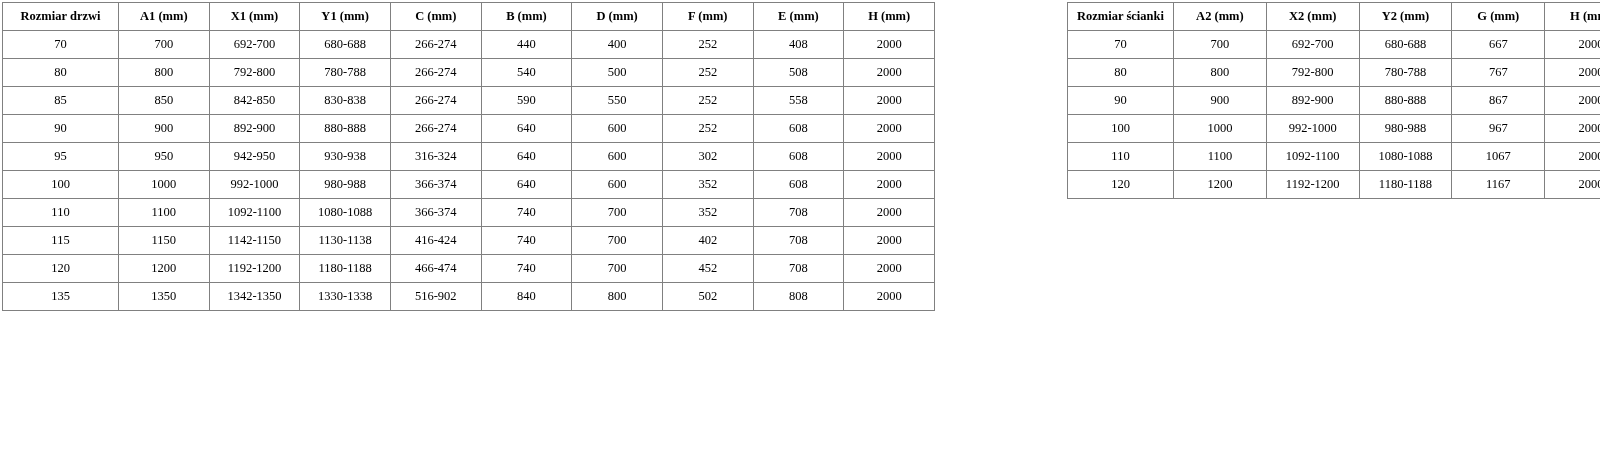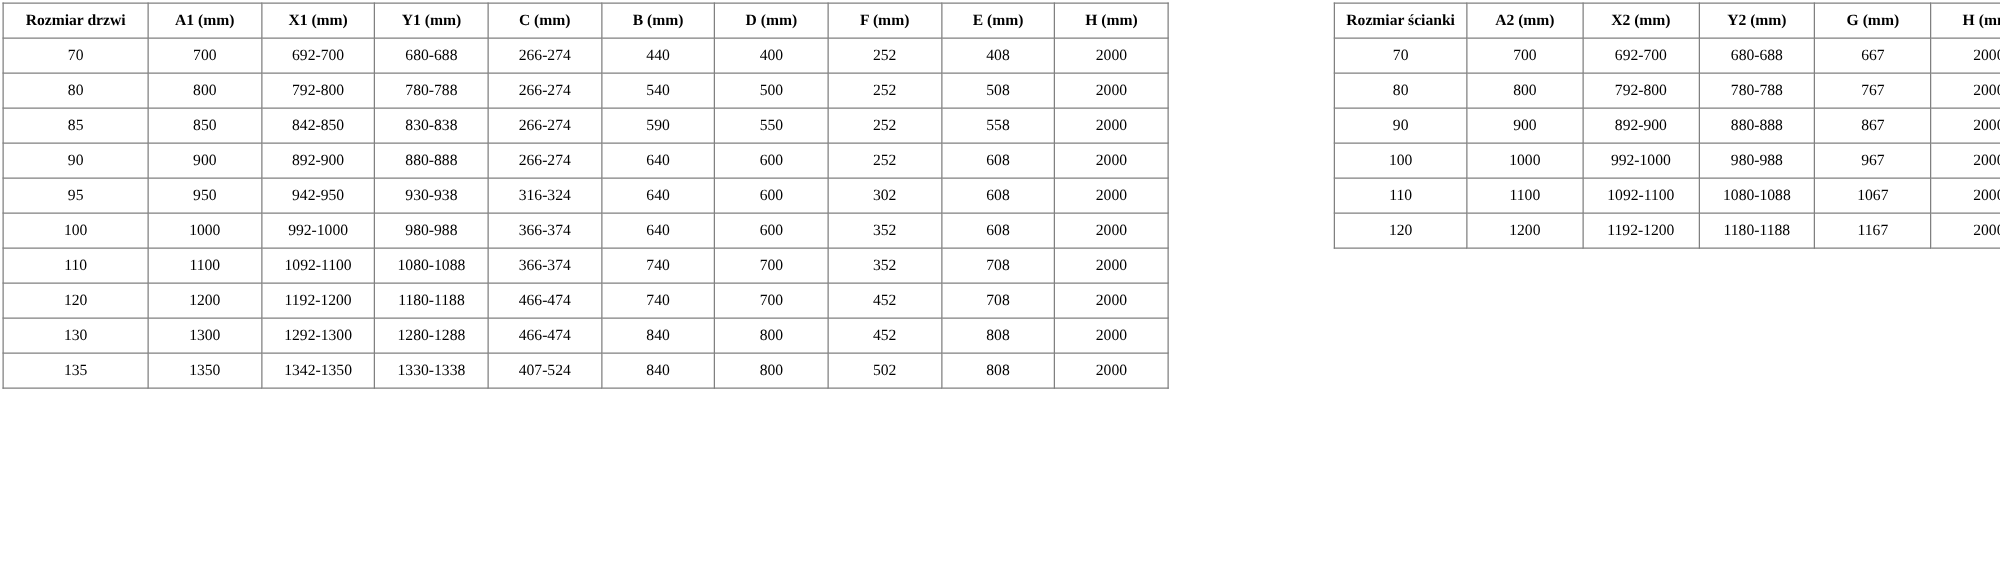--- a/index.html
+++ b/index.html
@@ -160,49 +160,49 @@
           <td>1092-1100</td>
           <td>1080-1088</td>
           <td>366-374</td>
           <td>740</td>
           <td>700</td>
           <td>352</td>
           <td>708</td>
           <td>2000</td>
         </tr>
         <tr>
+          <td>115</td>
+          <td>1150</td>
+          <td>1142-1150</td>
+          <td>1130-1138</td>
+          <td>416-424</td>
+          <td>740</td>
+          <td>700</td>
+          <td>402</td>
+          <td>708</td>
+          <td>2000</td>
+        </tr>
+        <tr>
           <td>120</td>
           <td>1200</td>
           <td>1192-1200</td>
           <td>1180-1188</td>
           <td>466-474</td>
           <td>740</td>
           <td>700</td>
           <td>452</td>
           <td>708</td>
           <td>2000</td>
         </tr>
         <tr>
-          <td>130</td>
-          <td>1300</td>
-          <td>1292-1300</td>
-          <td>1280-1288</td>
-          <td>466-474</td>
-          <td>840</td>
-          <td>800</td>
-          <td>452</td>
-          <td>808</td>
-          <td>2000</td>
-        </tr>
-        <tr>
           <td>135</td>
           <td>1350</td>
           <td>1342-1350</td>
           <td>1330-1338</td>
-          <td>407-524</td>
+          <td>516-902</td>
           <td>840</td>
           <td>800</td>
           <td>502</td>
           <td>808</td>
           <td>2000</td>
         </tr>
       </tbody>
     </table>
 
   <table class="spec-table tbl-right">

